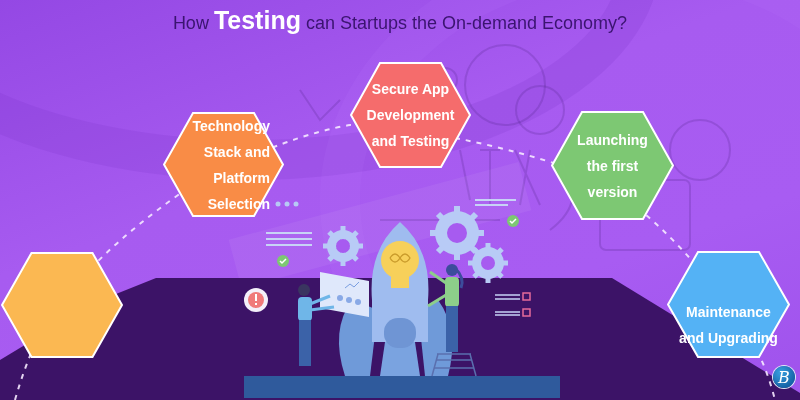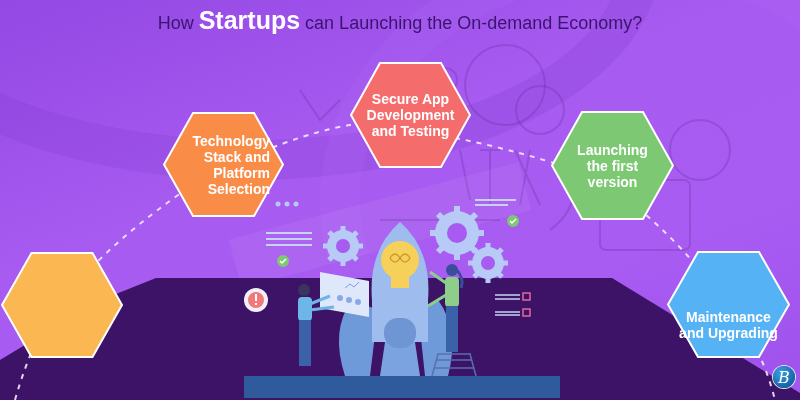--- a/index.html
+++ b/index.html
@@ -15,21 +15,21 @@
     }
     .bg-layer { position: absolute; inset: 0; }
     .title {
       position: absolute; left: 0; right: 0; text-align: center; color: #3b1470;
     }
     .title.line1 { top: 6px; font-size: 18px; }
     .title.line2 { top: 34px; font-size: 18px; }
     .title .hl { color: #ffffff; font-weight: bold; font-size: 25px; }
     .hex {
       position: absolute; display: flex; align-items: center; justify-content: center;
-      text-align: center; color: #ffffff; font-weight: bold; font-size: 14px; line-height: 16px;
+      text-align: center; color: #ffffff; font-weight: bold; font-size: 14px; line-height: 26px;
     }
     .hex svg { position: absolute; inset: 0; width: 100%; height: 100%; }
     .hex span { position: relative; z-index: 1; padding: 0 10px; }
     .logo {
       position: absolute; left: 773px; top: 366px; width: 22px; height: 22px; border-radius: 50%;
       background: radial-gradient(circle at 35% 30%, #3aa0e0, #1565a8 70%);
       color: #fff; font-family: "DejaVu Serif", serif; font-style: italic; font-size: 16px;
       display: flex; align-items: center; justify-content: center; box-shadow: 0 0 0 1px #dfe9f5;
     }
   </style>
@@ -184,21 +184,21 @@
     <g stroke="#5a6fae" stroke-width="1.5" fill="none">
       <line x1="438" y1="354" x2="432" y2="376"></line>
         <line x1="470" y1="354" x2="476" y2="376"></line>
       <line x1="436" y1="360" x2="472" y2="360"></line>
         <line x1="434" y1="368" x2="474" y2="368"></line>
         <line x1="437" y1="354" x2="471" y2="354"></line>
     </g>
   </svg>
 
   <div class="title line1">
-    <span>How </span><span class="hl">Startups</span><span> can Launching the On-demand Economy?</span>
+    <span>How </span><span class="hl">Testing</span><span> can Startups the On-demand Economy?</span>
   </div>
 
   <div class="hex" style="left:1px; top:252px; width:122px; height:106px;">
     <svg viewBox="0 0 122 106" preserveAspectRatio="none">
         <polygon points="30.5,1 91.5,1 121,53 91.5,105 30.5,105 1,53" fill="#fbb852" stroke="#ffffff" stroke-width="2"></polygon>
       </svg>
   </div>
 
   <div class="hex" style="left:163px; top:112px; width:121px; height:105px;">
     <svg viewBox="0 0 121 105" preserveAspectRatio="none">

